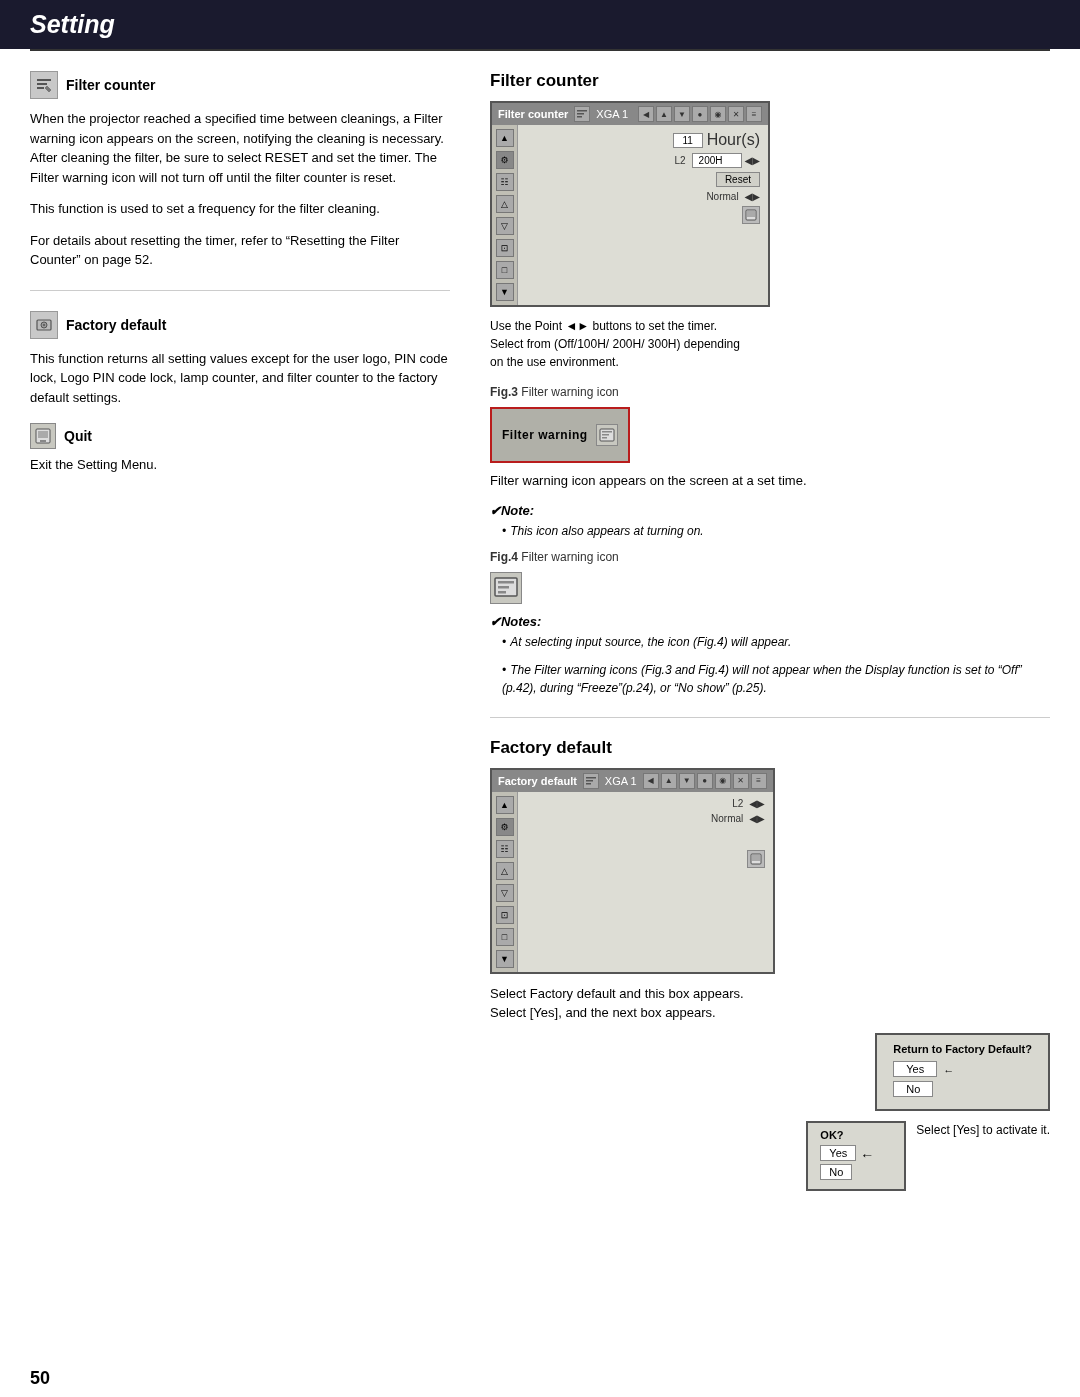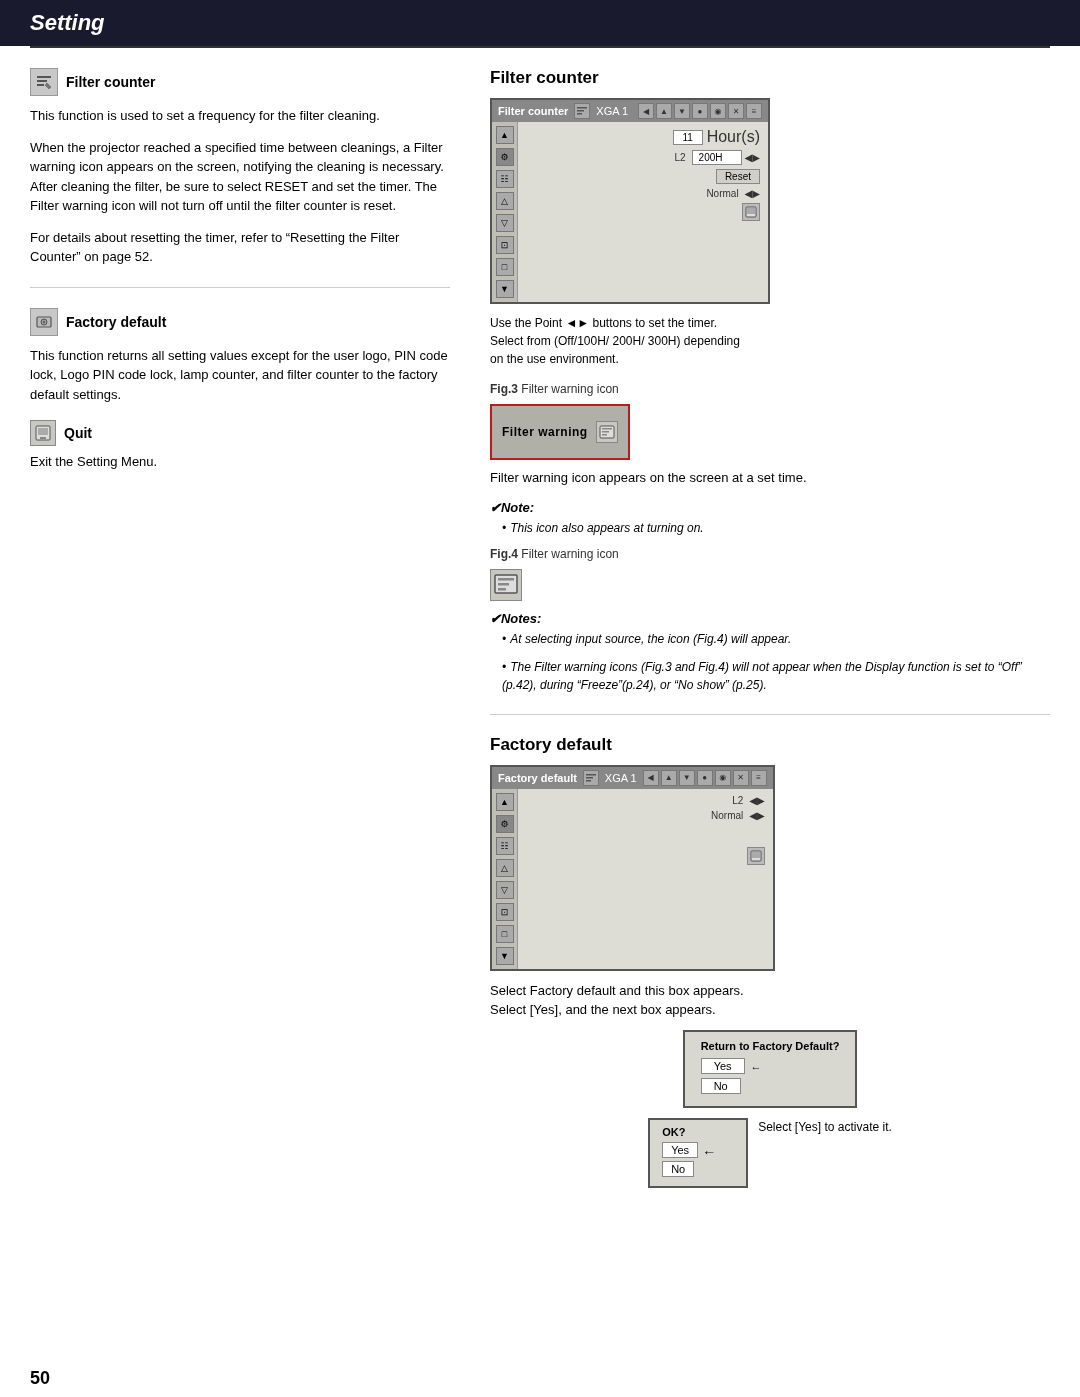--- a/index.html
+++ b/index.html
@@ -15,21 +15,21 @@
 
     
     .page-header {
       background: #1a1a2e;
       padding: 10px 30px;
       display: flex;
       align-items: center;
     }
     .page-header-title {
       color: #fff;
-      font-size: 22px;
+      font-size: 25px;
       font-style: italic;
       font-weight: bold;
     }
 
     
     .header-rule {
       border: none;
       border-top: 2px solid #333;
       margin: 0 30px;
     }
@@ -392,21 +392,21 @@
     .factory-right-desc {
       font-size: 13px;
       line-height: 1.5;
       margin-bottom: 10px;
       max-width: 260px;
     }
 
     .dialogs-container {
       display: flex;
       flex-direction: column;
-      align-items: center;
+      align-items: flex-end;
     }
 
     .select-activate-row {
       display: flex;
       align-items: flex-start;
       gap: 10px;
       margin-top: 4px;
     }
     .select-activate-text {
       font-size: 12px;
@@ -431,22 +431,22 @@
         <svg width="18" height="18" viewBox="0 0 18 18" fill="none" xmlns="http://www.w3.org/2000/svg">
           <rect x="2" y="3" width="14" height="2" fill="#555"></rect>
           <rect x="2" y="7" width="10" height="2" fill="#555"></rect>
           <rect x="2" y="11" width="7" height="2" fill="#555"></rect>
           <polygon points="12,10 16,14 14,16 10,12" fill="#777" stroke="#555" stroke-width="0.5"></polygon>
         </svg>
       </div>
       <span class="section-heading-text">Filter counter</span>
     </div>
 
+    <p class="body-text">When the projector reached a specified time between cleanings, a Filter warning icon appears on the screen, notifying the cleaning is necessary. After cleaning the filter, be sure to select RESET and set the timer. The Filter warning icon will not turn off until the filter counter is reset.</p>
     <p class="body-text">This function is used to set a frequency for the filter cleaning.</p>
-    <p class="body-text">When the projector reached a specified time between cleanings, a Filter warning icon appears on the screen, notifying the cleaning is necessary. After cleaning the filter, be sure to select RESET and set the timer. The Filter warning icon will not turn off until the filter counter is reset.</p>
     <p class="body-text">For details about resetting the timer, refer to “Resetting the Filter Counter” on page 52.</p>
 
     <hr class="section-separator">
 
     <div class="section-heading">
       <div class="section-heading-icon">
         <svg width="18" height="18" viewBox="0 0 18 18" fill="none">
           <rect x="2" y="4" width="14" height="10" rx="1" stroke="#555" stroke-width="1.2" fill="#bbb"></rect>
           <circle cx="9" cy="9" r="3" stroke="#555" stroke-width="1" fill="#999"></circle>
           <circle cx="9" cy="9" r="1" fill="#555"></circle>

